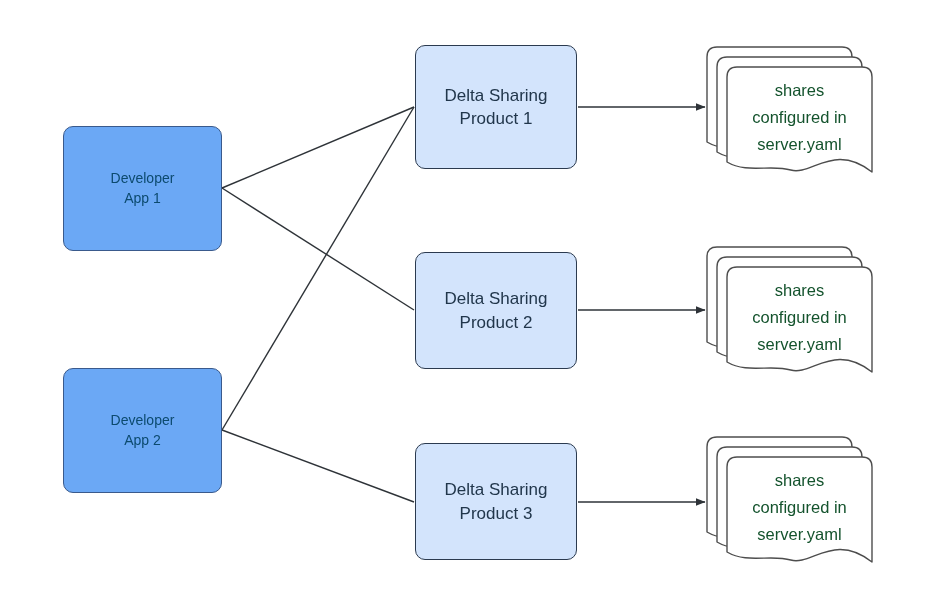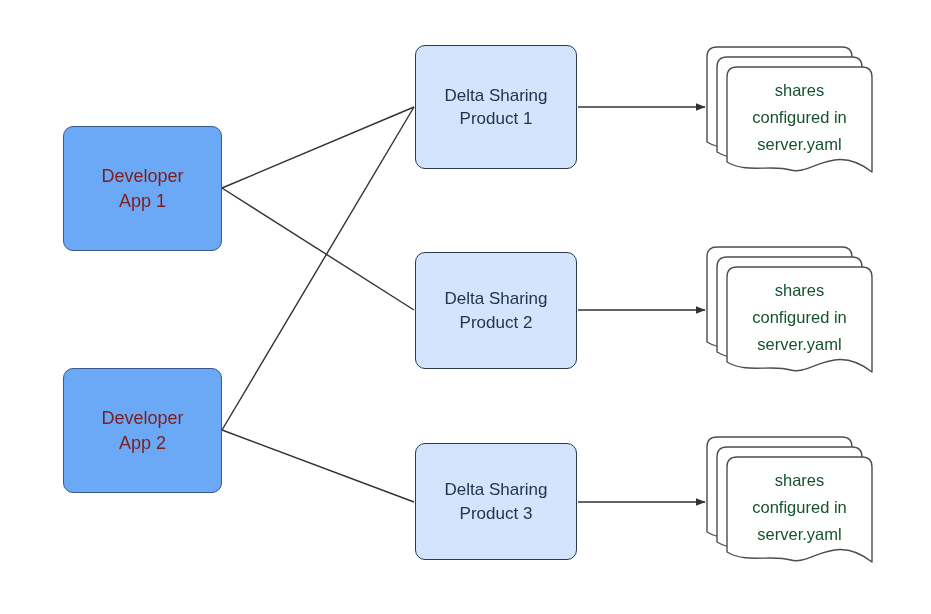--- a/index.html
+++ b/index.html
@@ -36,22 +36,22 @@
     border-radius: 10px;
     line-height: 1.38;
   }
   .node-label {
     display: block;
     white-space: pre-line;
   }
   .app-node {
     background: #6BA8F5;
     border: 1.6px solid #3A5A8C;
-    color: #7f1d1d;
-    font-size: 18px;
+    color: #0c4a6e;
+    font-size: 14px;
   }
   .product-node {
     background: #D3E4FC;
     border: 1.6px solid #2B3A4F;
     color: #21364B;
     font-size: 17px;
   }
   .doc-stack {
     position: absolute;
   }

